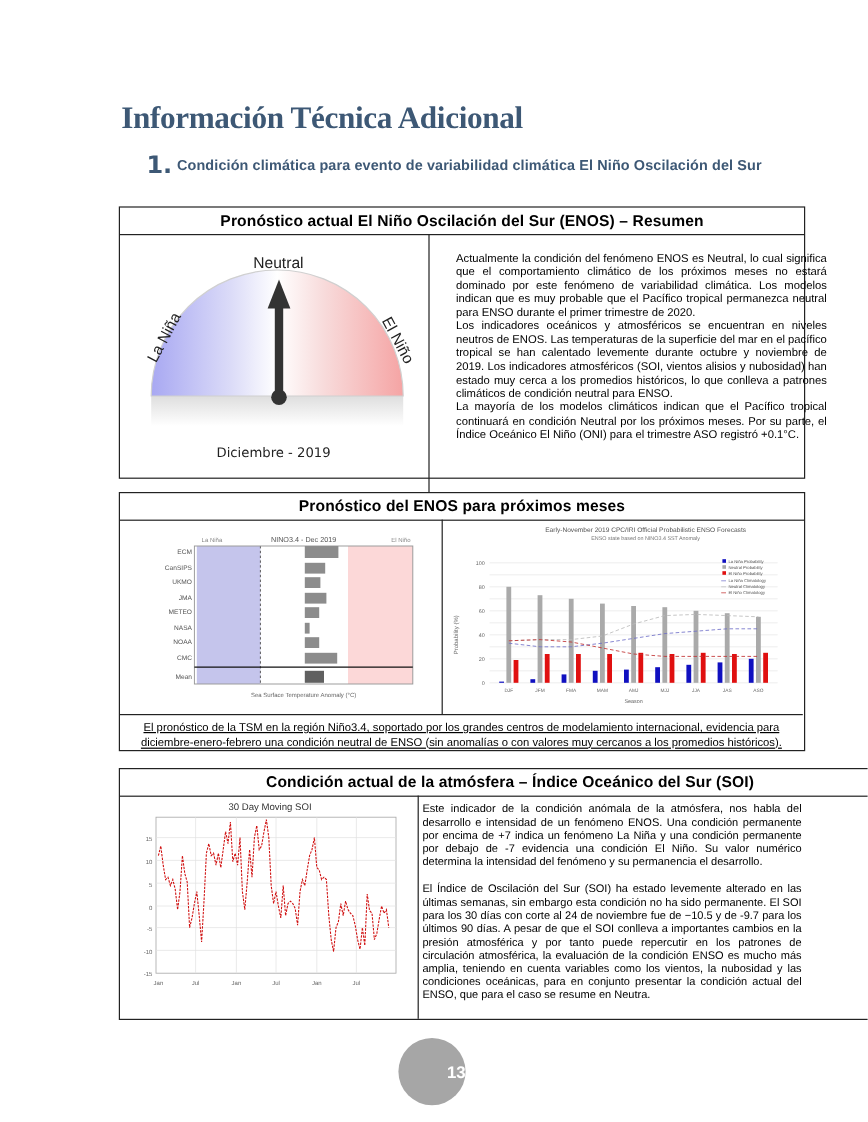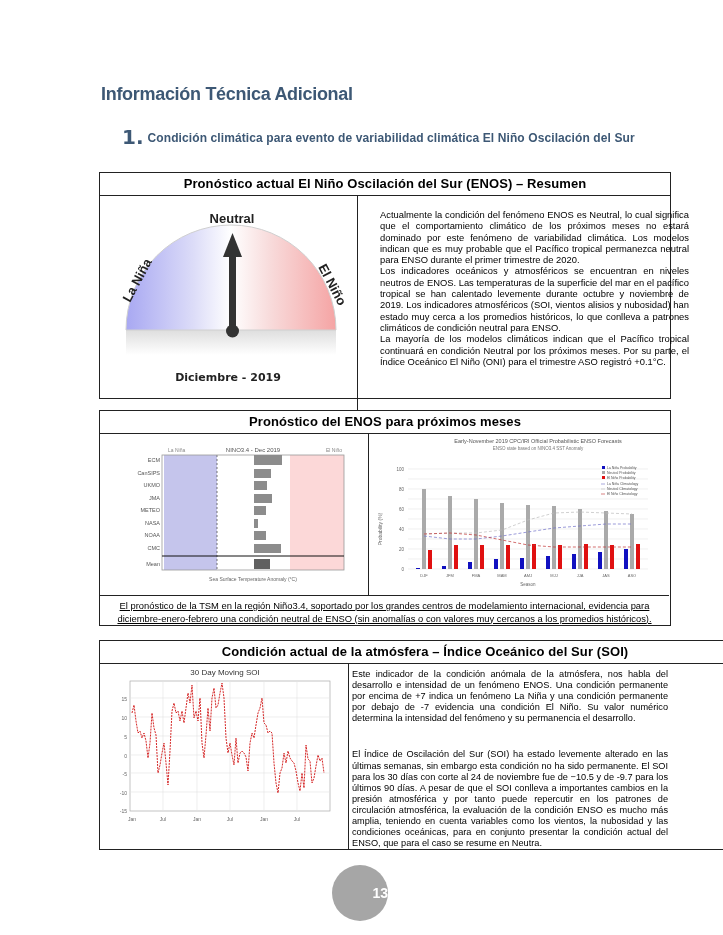--- a/index.html
+++ b/index.html
@@ -1,25 +1,25 @@
 <!DOCTYPE html>
 <html><head>
 <meta charset="utf-8">
 <style>
   html, body { margin: 0; padding: 0; background: #ffffff; }
   body { width: 723px; height: 935px; position: relative; overflow: hidden; font-family: "Liberation Sans", sans-serif; color: #000; }
-  .page-title { position: absolute; left: 101px; top: 84px; font-size: 18px; font-weight: bold; color: #3d5875; font-family: Liberation Sans, sans-serif; letter-spacing: -0.3px; }
+  .page-title { position: absolute; left: 101px; top: 84px; font-size: 26px; font-weight: bold; color: #3d5875; font-family: Liberation Serif, serif; letter-spacing: -0.3px; }
   .section-head { position: absolute; left: 122px; top: 127px; width: 520px; color: #3d5875; font-weight: bold; font-size: 12px; line-height: 14px; font-family: "Liberation Sans", sans-serif; }
   .section-head .num { font-size: 20px; font-family: "DejaVu Sans", sans-serif; float: left; margin-right: 4px; line-height: 20px; }
   .section-head .txt { display: block; padding-left: 22px; padding-top: 4px; letter-spacing: 0.1px; }
   .box { position: absolute; border: 1.5px solid #222; box-sizing: border-box; background: #fff; }
   .box-title { border-bottom: 1.5px solid #222; text-align: center; font-weight: bold; font-size: 13px; height: 22px; line-height: 22px; font-family: "Liberation Sans", sans-serif; letter-spacing: 0.1px; }
   .just { text-align: justify; font-size: 9.4px; line-height: 11.3px; font-family: "Liberation Sans", sans-serif; }
   .just p { margin: 0; }
-  .gauge-wrap { position: absolute; left: 0; top: 22px; width: 258px; height: 226px; border-right: 1.5px solid #222; box-sizing: border-box; font-weight: bold; }
+  .gauge-wrap { position: absolute; left: 0; top: 22px; width: 258px; height: 226px; border-right: 1.5px solid #222; box-sizing: border-box; }
   .gauge-text { position: absolute; left: 260px; top: 36px; width: 309px; margin-left: 20px; }
   .caption { text-align: center; font-size: 9.4px; line-height: 12.5px; padding: 4px 8px; font-family: "Liberation Sans", sans-serif; }
   .page-num { position: absolute; left: 332px; top: 865px; width: 56px; height: 56px; border-radius: 50%; background: #a6a6a6; color: #fff; font-weight: bold; font-size: 14px; text-align: right; line-height: 56px; font-family: "Liberation Sans", sans-serif; }
   svg text { font-family: "Liberation Sans", sans-serif; }
 </style>
 </head>
 <body>
 
 <div class="page-title">Información Técnica Adicional</div>
 
@@ -226,18 +226,18 @@
         <text x="32" y="158">Jan</text>
           <text x="63" y="158">Jul</text>
           <text x="97" y="158">Jan</text>
         <text x="130" y="158">Jul</text>
           <text x="164" y="158">Jan</text>
           <text x="197" y="158">Jul</text>
       </g>
     </svg>
   </div>
   <div class="just" style="position:absolute; left:252px; top:28px; width:316px; font-size:9.2px; line-height:11.1px;">
-    <p style="margin-bottom:25px;">Este indicador de la condición anómala de la atmósfera, nos habla del desarrollo e intensidad de un fenómeno ENOS. Una condición permanente por encima de +7 indica un fenómeno La Niña y una condición permanente por debajo de -7 evidencia una condición El Niño. Su valor numérico determina la intensidad del fenómeno y su permanencia el desarrollo.</p>
+    <p style="margin-bottom:11px;">Este indicador de la condición anómala de la atmósfera, nos habla del desarrollo e intensidad de un fenómeno ENOS. Una condición permanente por encima de +7 indica un fenómeno La Niña y una condición permanente por debajo de -7 evidencia una condición El Niño. Su valor numérico determina la intensidad del fenómeno y su permanencia el desarrollo.</p>
     <p>El Índice de Oscilación del Sur (SOI) ha estado levemente alterado en las últimas semanas, sin embargo esta condición no ha sido permanente. El SOI para los 30 días con corte al 24 de noviembre fue de −10.5 y de -9.7 para los últimos 90 días. A pesar de que el SOI conlleva a importantes cambios en la presión atmosférica y por tanto puede repercutir en los patrones de circulación atmosférica, la evaluación de la condición ENSO es mucho más amplia, teniendo en cuenta variables como los vientos, la nubosidad y las condiciones oceánicas, para en conjunto presentar la condición actual del ENSO, que para el caso se resume en Neutra.</p>
   </div>
 </div>
 
 <div class="page-num">13</div>
 
 </body></html>

